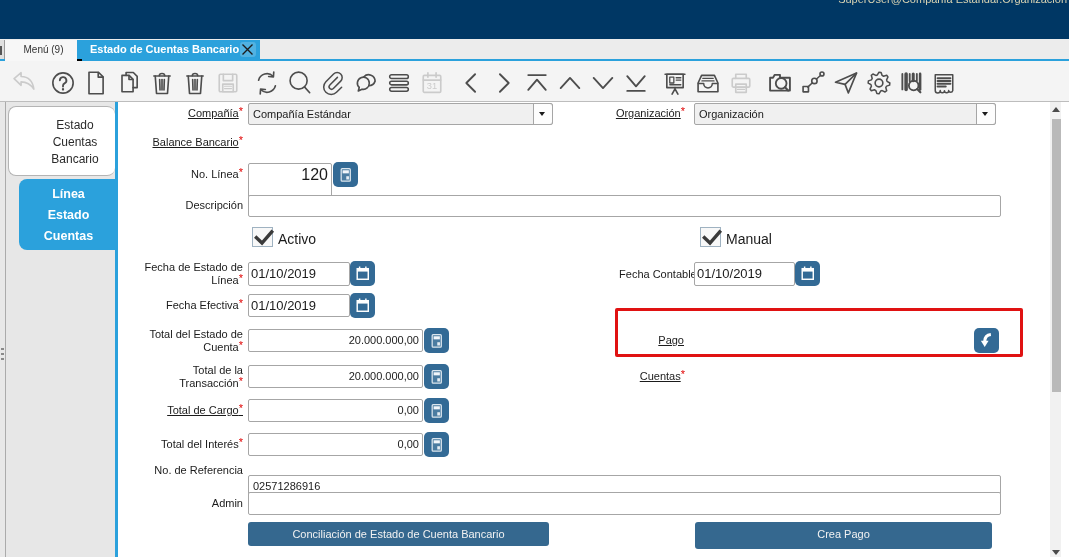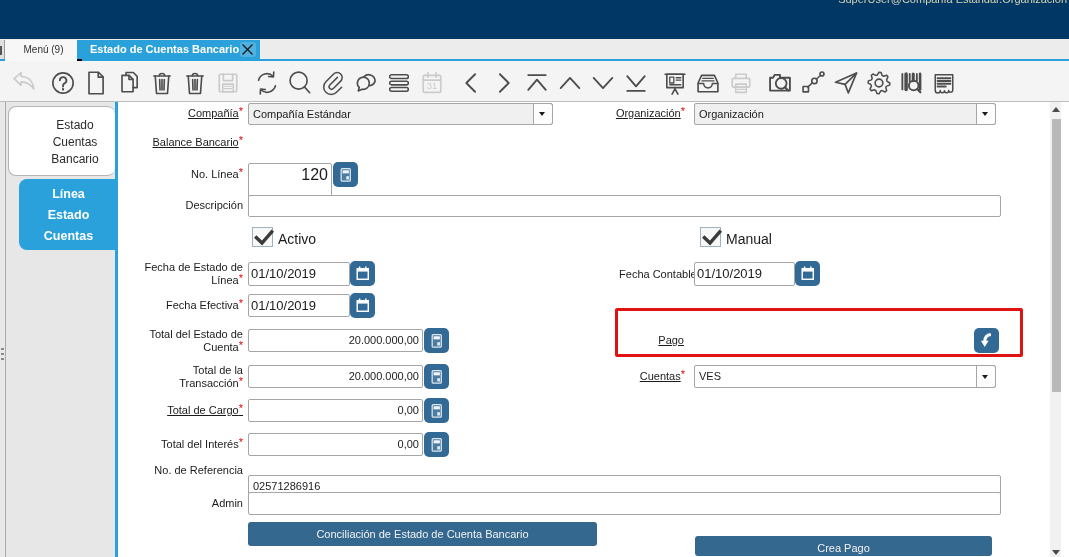--- a/index.html
+++ b/index.html
@@ -254,33 +254,32 @@
         <path d="M6.6 12.2 L14 12.2 L10.3 18.3 Z" fill="#fff" stroke="none"></path>
       </svg></div>
 <div class="lbl" style="right:826px;top:364px;text-align:right;">Total de la<br>Transacción<span class="ast">*</span></div>
 <div class="inp num" style="left:248px;top:365px;width:175px;height:23px;line-height:21px;">20.000.000,00</div>
 <div class="bbtn" style="left:424px;top:364px;width:25px;height:25px;border-radius:5px;"><svg width="25" height="25" viewBox="0 0 24 26" fill="none">
         <rect x="7.5" y="7" width="9.5" height="13" rx="1" stroke="#dce6ee" stroke-width="1.3" fill="rgba(255,255,255,0.12)"></rect>
         <rect x="9" y="8.6" width="6.5" height="3.2" fill="#f2f6fa"></rect>
         <rect x="12.8" y="14.8" width="2.8" height="3.4" fill="#e5edf3"></rect>
       </svg></div>
 <div class="lbl" style="right:384px;top:370px;"><u>Cuentas</u><span class="ast">*</span></div>
-<div class="inp " style="left:694px;top:365px;width:302px;height:23px;line-height:21px;padding-right:20px;">VES<div class="combo-arrow"></div></div>
 <div class="lbl" style="right:826px;top:404px;text-decoration:underline;">Total de Cargo<span class="ast">*</span></div>
 <div class="inp num" style="left:248px;top:399px;width:175px;height:23px;line-height:21px;">0,00</div>
 <div class="bbtn" style="left:424px;top:398px;width:25px;height:25px;border-radius:5px;"><svg width="25" height="25" viewBox="0 0 24 26" fill="none">
         <rect x="7.5" y="7" width="9.5" height="13" rx="1" stroke="#dce6ee" stroke-width="1.3" fill="rgba(255,255,255,0.12)"></rect>
         <rect x="9" y="8.6" width="6.5" height="3.2" fill="#f2f6fa"></rect>
         <rect x="12.8" y="14.8" width="2.8" height="3.4" fill="#e5edf3"></rect>
       </svg></div>
 <div class="lbl" style="right:826px;top:438px;">Total del Interés<span class="ast">*</span></div>
 <div class="inp num" style="left:248px;top:433px;width:175px;height:23px;line-height:21px;">0,00</div>
 <div class="bbtn" style="left:424px;top:432px;width:25px;height:25px;border-radius:5px;"><svg width="25" height="25" viewBox="0 0 24 26" fill="none">
         <rect x="7.5" y="7" width="9.5" height="13" rx="1" stroke="#dce6ee" stroke-width="1.3" fill="rgba(255,255,255,0.12)"></rect>
         <rect x="9" y="8.6" width="6.5" height="3.2" fill="#f2f6fa"></rect>
         <rect x="12.8" y="14.8" width="2.8" height="3.4" fill="#e5edf3"></rect>
       </svg></div>
 <div class="lbl" style="right:826px;top:464px;">No. de Referencia</div>
 <div class="inp " style="left:248px;top:459px;width:753px;height:38px;line-height:21px;margin-top:16px;">02571286916</div>
 <div class="lbl" style="right:826px;top:497px;">Admin</div>
 <div class="inp " style="left:248px;top:492px;width:753px;height:23px;line-height:21px;"></div>
-<div class="bigbtn" style="left:248px;top:522px;width:349px;height:24px;">Conciliación de Estado de Cuenta Bancario</div>
-<div class="bigbtn" style="left:695px;top:536px;width:297px;height:20px;">Crea Pago</div>
+<div class="bigbtn" style="left:248px;top:522px;width:301px;height:24px;">Conciliación de Estado de Cuenta Bancario</div>
+<div class="bigbtn" style="left:695px;top:522px;width:297px;height:27px;">Crea Pago</div>
 </div>
 </body></html>

